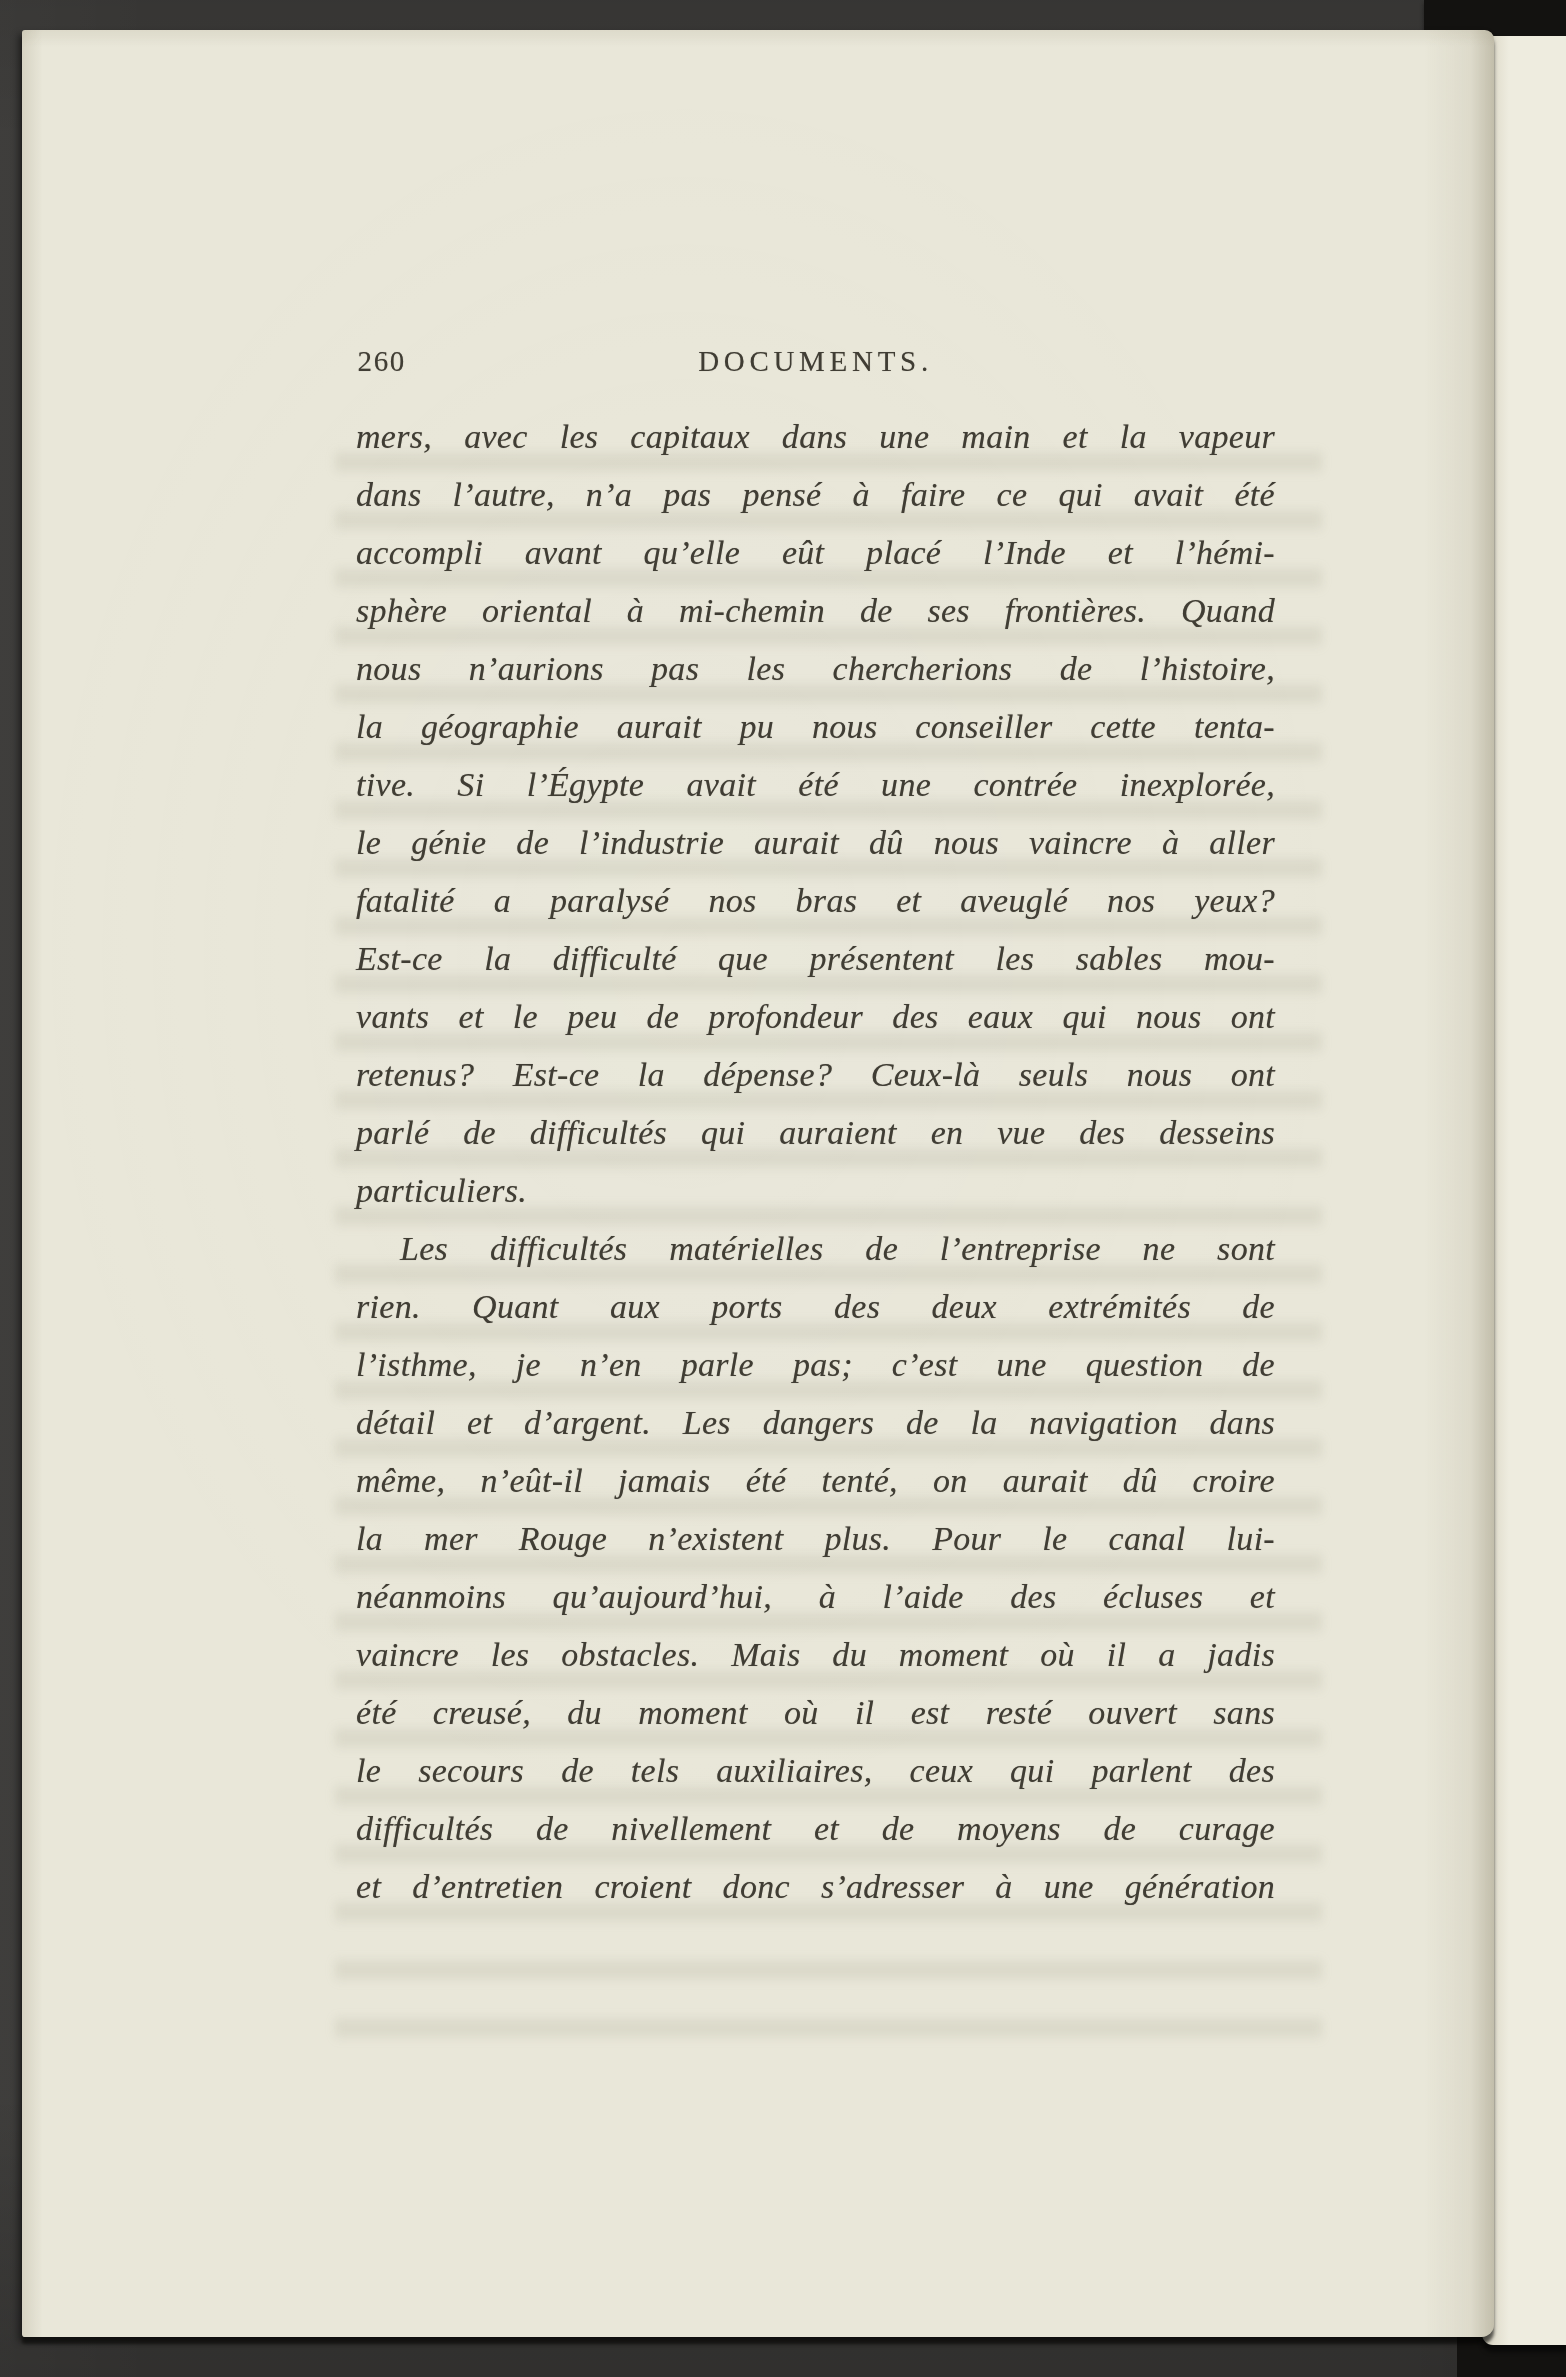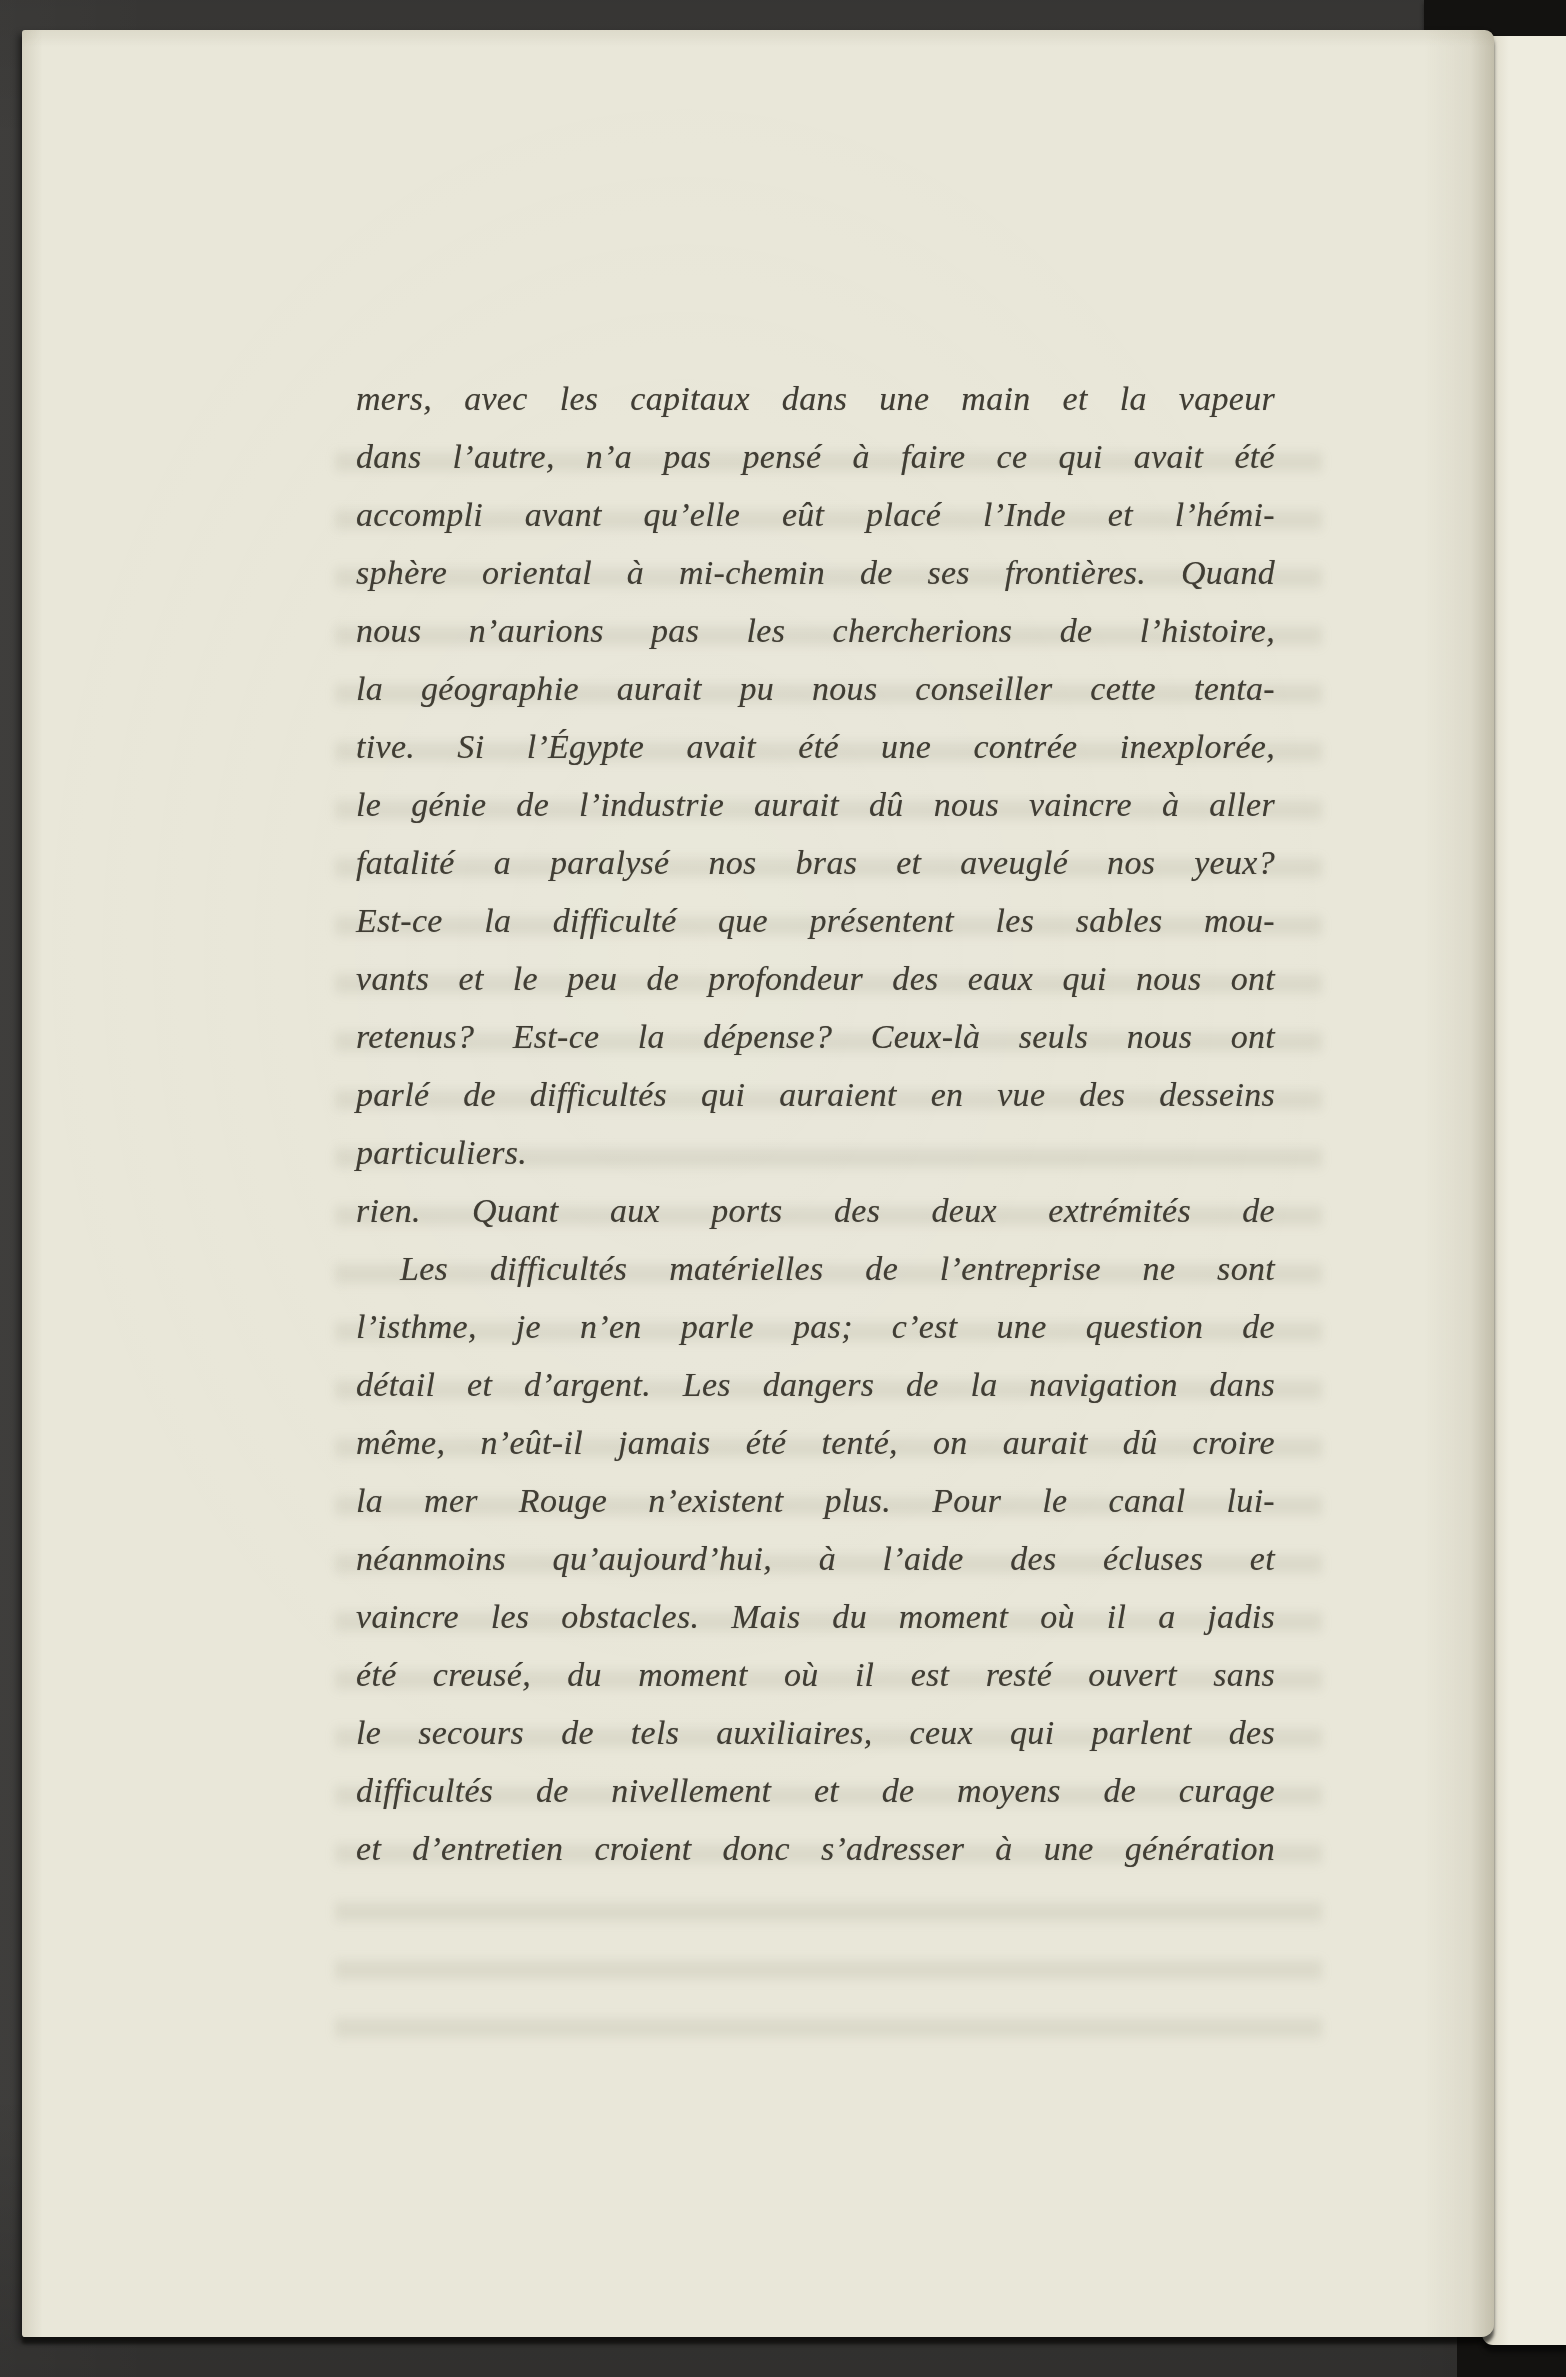--- a/index.html
+++ b/index.html
@@ -104,37 +104,41 @@
 <div class="stage">
   <div class="black-top"></div>
   <div class="black-top-step"></div>
   <div class="black-bottom"></div>
 
   <div class="next-page"></div>
 
   <div class="page">
     <div class="showthrough"></div>
     <div class="text-block">
+      <div class="header">
+        <span class="page-number">260</span>
+        <span class="running-title">DOCUMENTS.</span>
+      </div>
       <div class="body" id="text-body">
           <div class="line">mers, avec les capitaux dans une main et la vapeur</div>
           <div class="line">dans l’autre, n’a pas pensé à faire ce qui avait été</div>
           <div class="line">accompli avant qu’elle eût placé l’Inde et l’hémi-</div>
           <div class="line">sphère oriental à mi-chemin de ses frontières. Quand</div>
           <div class="line">nous n’aurions pas les chercherions de l’histoire,</div>
           <div class="line">la géographie aurait pu nous conseiller cette tenta-</div>
           <div class="line">tive. Si l’Égypte avait été une contrée inexplorée,</div>
           <div class="line">le génie de l’industrie aurait dû nous vaincre à aller</div>
           <div class="line">fatalité a paralysé nos bras et aveuglé nos yeux?</div>
           <div class="line">Est-ce la difficulté que présentent les sables mou-</div>
           <div class="line">vants et le peu de profondeur des eaux qui nous ont</div>
           <div class="line">retenus? Est-ce la dépense? Ceux-là seuls nous ont</div>
           <div class="line">parlé de difficultés qui auraient en vue des desseins</div>
           <div class="line">particuliers.</div>
+          <div class="line indent">Les difficultés matérielles de l’entreprise ne sont</div>
           <div class="line">rien. Quant aux ports des deux extrémités de</div>
-          <div class="line indent">Les difficultés matérielles de l’entreprise ne sont</div>
           <div class="line">l’isthme, je n’en parle pas; c’est une question de</div>
           <div class="line">détail et d’argent. Les dangers de la navigation dans</div>
           <div class="line">même, n’eût-il jamais été tenté, on aurait dû croire</div>
           <div class="line">la mer Rouge n’existent plus. Pour le canal lui-</div>
           <div class="line">néanmoins qu’aujourd’hui, à l’aide des écluses et</div>
           <div class="line">vaincre les obstacles. Mais du moment où il a jadis</div>
           <div class="line">été creusé, du moment où il est resté ouvert sans</div>
           <div class="line">le secours de tels auxiliaires, ceux qui parlent des</div>
           <div class="line">difficultés de nivellement et de moyens de curage</div>
           <div class="line">et d’entretien croient donc s’adresser à une génération</div>

